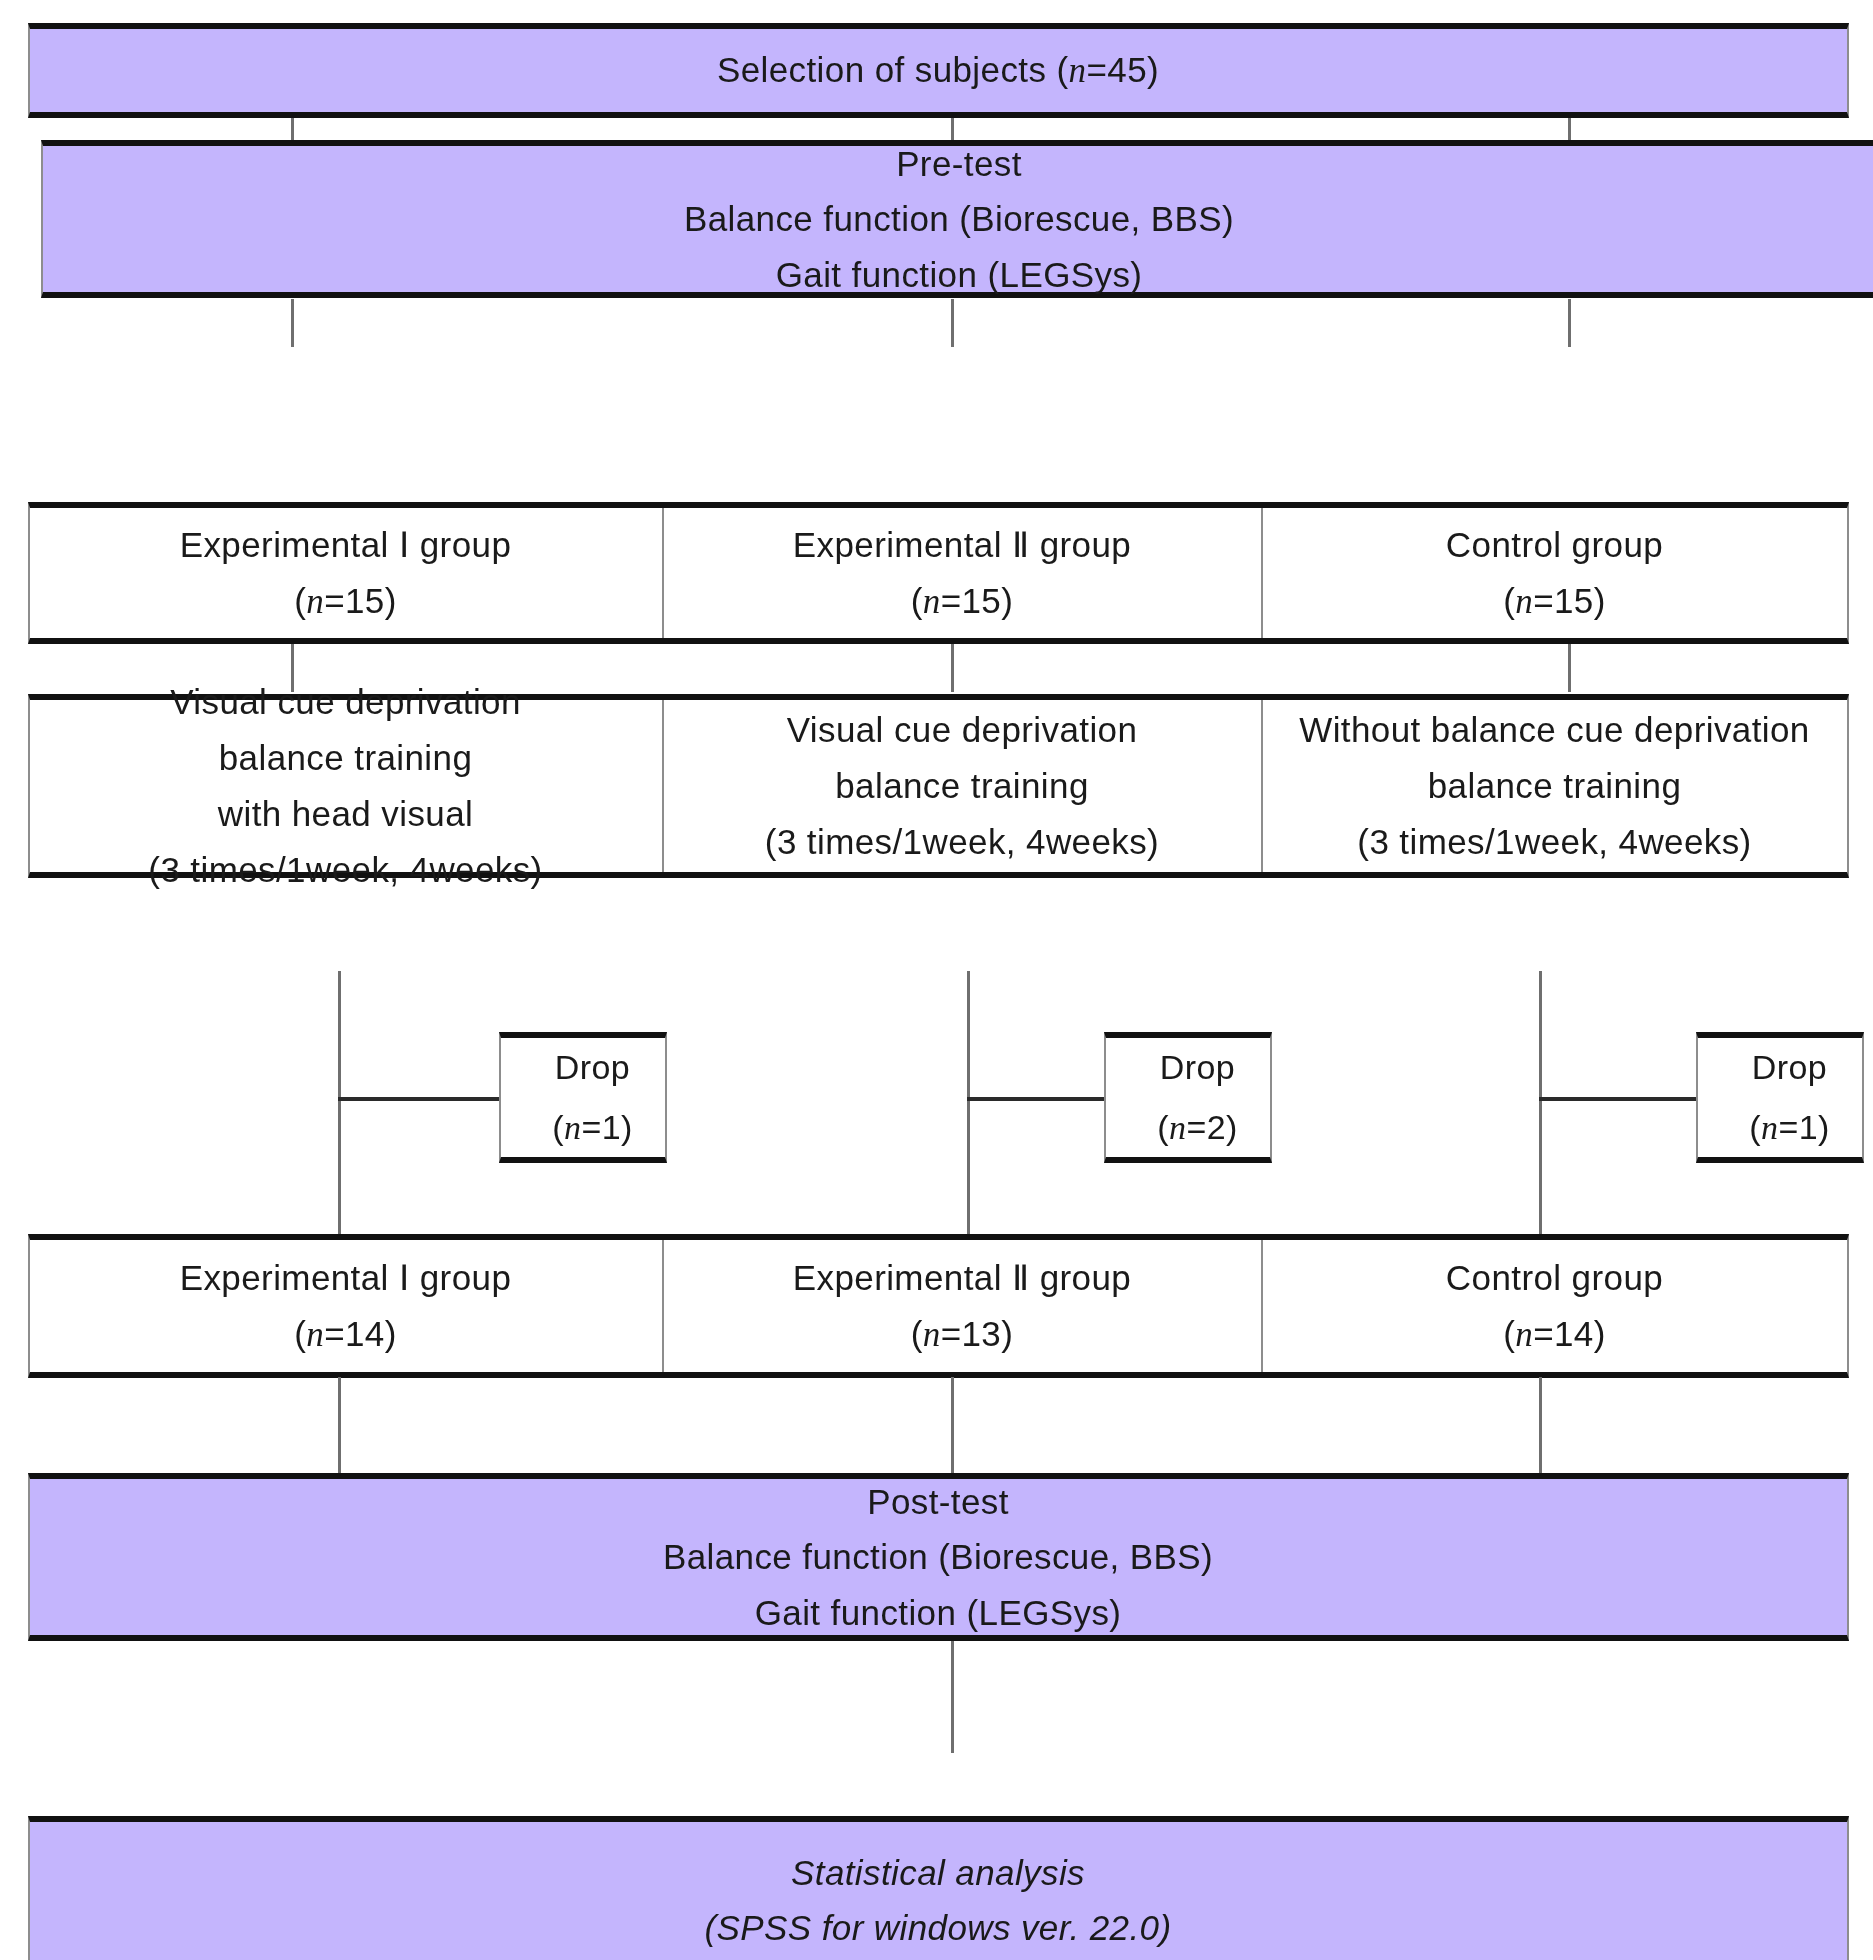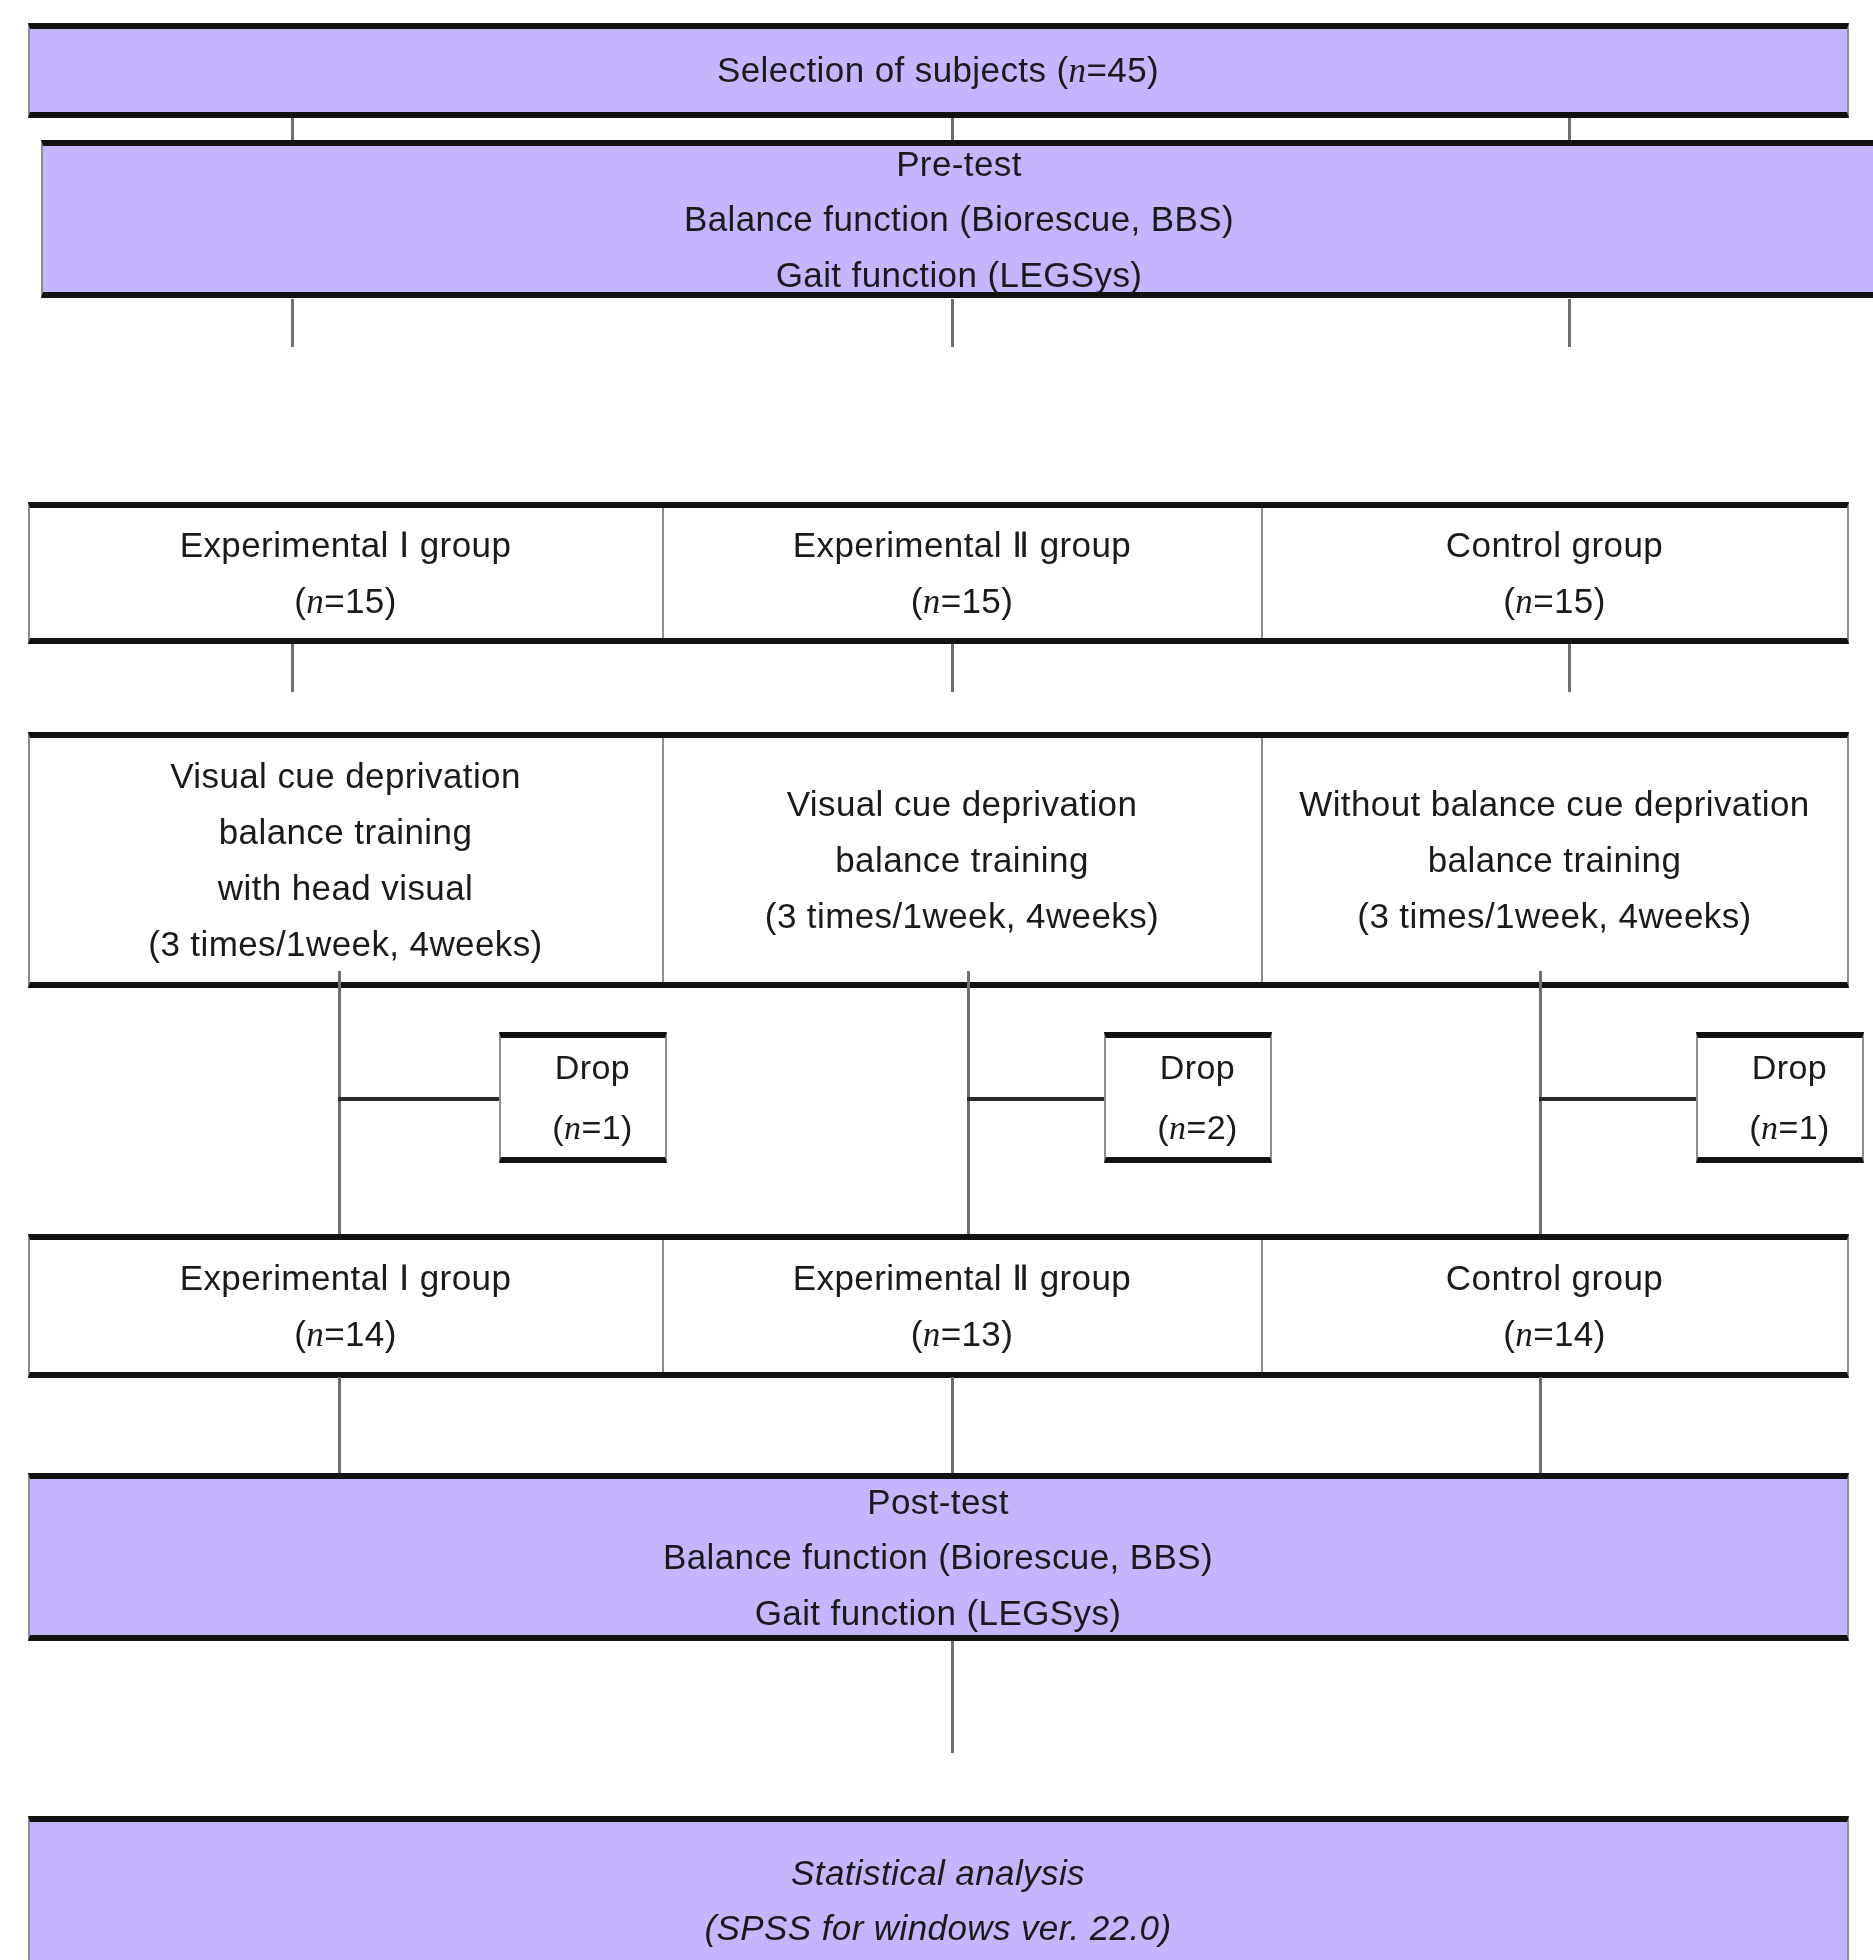--- a/index.html
+++ b/index.html
@@ -136,21 +136,21 @@
     <div class="cell" style="flex:1;">
       <span class="ln">Control group</span>
       <span class="ln"><span>(</span><span class="it">n</span><span>=15)</span></span>
     </div>
   </div>
 
   <div class="vline" style="left:291px;  top:644px; height:48px;"></div>
   <div class="vline" style="left:951px; top:644px; height:48px;"></div>
   <div class="vline" style="left:1568px; top:644px; height:48px;"></div>
 
-  <div class="rowbox" style="left:27.5px; top:732px; width:1821px; height:256px;">
+  <div class="rowbox" style="left:27.5px; top:694px; width:1821px; height:184px;">
     <div class="cell" style="width:632px;">
       <span class="ln">Visual cue deprivation</span>
       <span class="ln">balance training</span>
       <span class="ln">with head visual</span>
       <span class="ln">(3 times/1week, 4weeks)</span>
     </div>
     <div class="cell" style="width:599px;">
       <span class="ln">Visual cue deprivation</span>
       <span class="ln">balance training</span>
       <span class="ln">(3 times/1week, 4weeks)</span>

